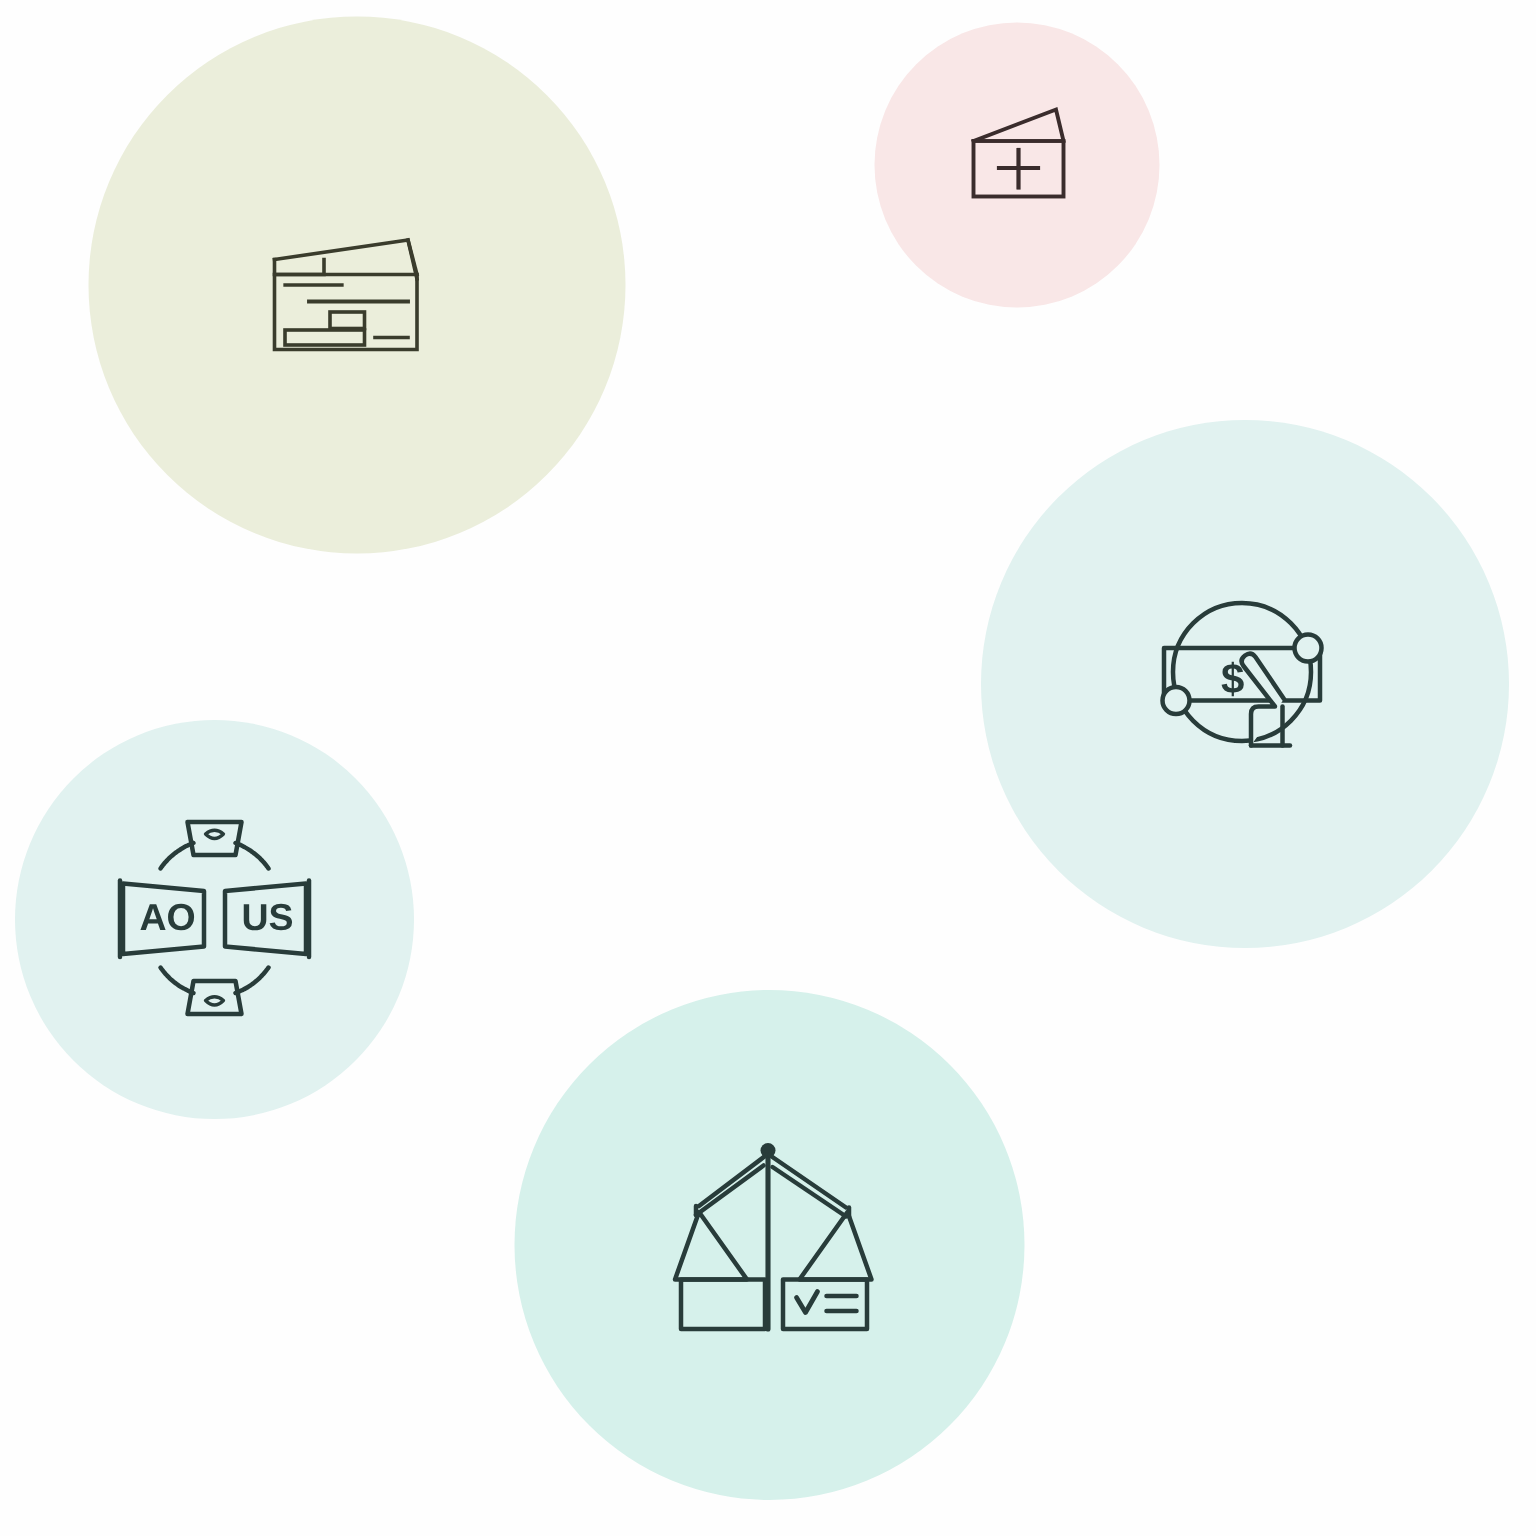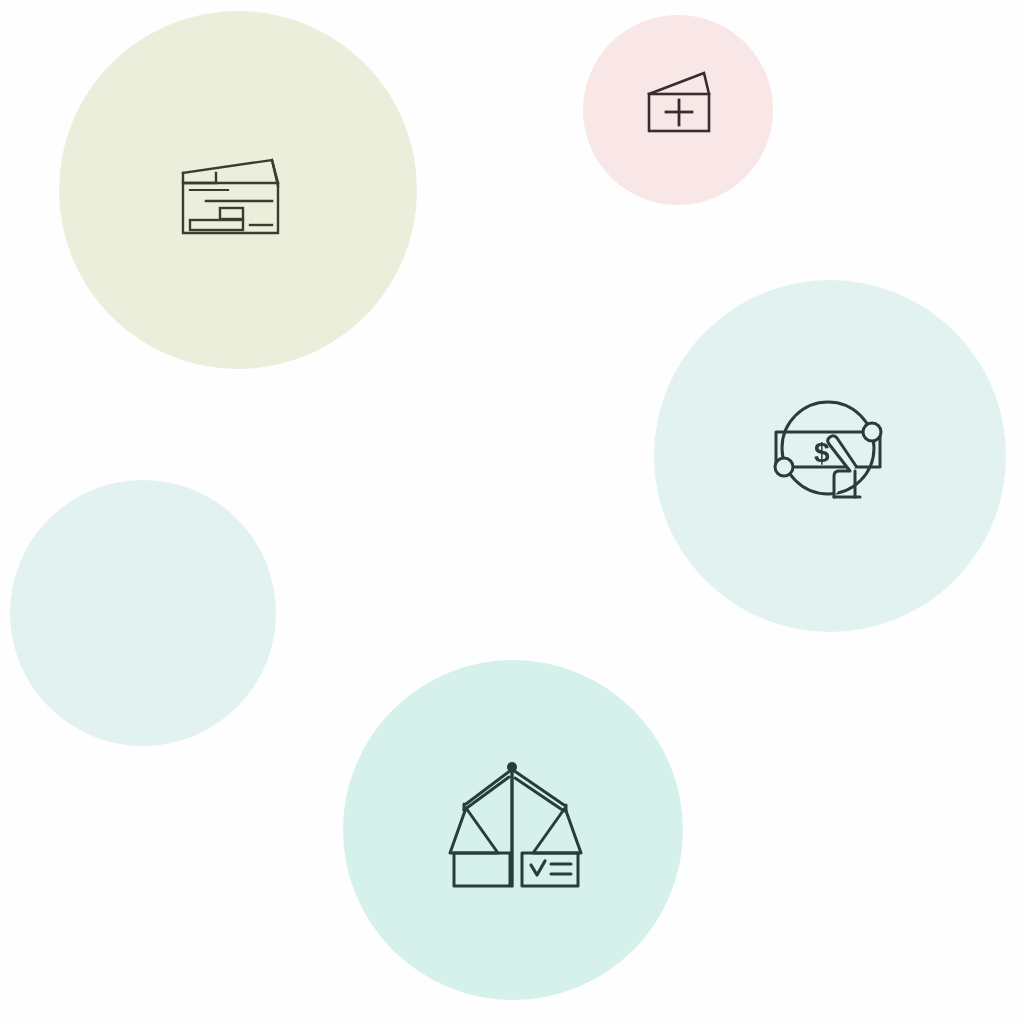--- a/index.html
+++ b/index.html
@@ -81,20 +81,43 @@
       <circle cx="12" cy="75" r="9" fill="#e1f2f0"></circle>
 
       <text x="42" y="70" font-family="'Liberation Sans', sans-serif" font-size="28" font-weight="bold" fill="#283c3a" stroke="none">$</text>
 
       <path d="M62 105 L62 84 Q62 79 67 79 L78 79 L57 52 Q54 48 58 45 Q62 42 65 46 L84 74" fill="#e1f2f0" stroke="#283c3a" stroke-width="3"></path>
       <path d="M62 105 L88 105"></path>
       <path d="M83 79 L83 105"></path>
     </svg>
   </div>
 
+  <div class="icon-wrap" id="icon-currency-exchange" style="left: 73px; top: 543px; width: 140px; height: 138px;">
+    <svg viewBox="0 0 140 138" width="140" height="138" fill="none" stroke="#283c3a" stroke-width="3" stroke-linecap="round" stroke-linejoin="round">
+
+      <path d="M34 36 A46 46 0 0 1 56 19" stroke-width="3" stroke-dasharray="1 0"></path>
+      <path d="M84 19 A46 46 0 0 1 106 36" stroke-width="3" stroke-dasharray="1 0"></path>
+      <path d="M106 102 A46 46 0 0 1 84 119" stroke-width="3" stroke-dasharray="1 0"></path>
+      <path d="M56 119 A46 46 0 0 1 34 102" stroke-width="3" stroke-dasharray="1 0"></path>
+
+      <path d="M52 5 L88 5 L84 27 L56 27 Z"></path>
+      <path d="M64 13 q6 -5 12 0 q-6 6 -12 0 Z" stroke-width="2.2"></path>
+
+      <path d="M56 111 L84 111 L88 133 L52 133 Z"></path>
+      <path d="M64 124 q6 -5 12 0 q-6 6 -12 0 Z" stroke-width="2.2"></path>
+
+      <path d="M9 46 L63 51 L63 88 L9 93 Z"></path>
+      <line x1="7" y1="44" x2="7" y2="95" stroke-width="3"></line>
+      <text x="20" y="77" font-family="'Liberation Sans', sans-serif" font-size="25" font-weight="bold" fill="#283c3a" stroke="none">AO</text>
+
+      <path d="M77 51 L131 46 L131 93 L77 88 Z"></path>
+      <line x1="133" y1="44" x2="133" y2="95" stroke-width="3"></line>
+      <text x="88" y="77" font-family="'Liberation Sans', sans-serif" font-size="25" font-weight="bold" fill="#283c3a" stroke="none">US</text>
+    </svg>
+  </div>
 
   <div class="icon-wrap" id="icon-scales-compare" style="left: 452px; top: 760px; width: 128px; height: 135px;">
     <svg viewBox="0 0 128 135" width="128" height="135" fill="none" stroke="#283c3a" stroke-width="3" stroke-linecap="round" stroke-linejoin="round">
 
       <circle cx="60" cy="7" r="5" fill="#283c3a" stroke="none"></circle>
 
       <line x1="60" y1="12" x2="60" y2="126" stroke-width="3.4"></line>
 
       <path d="M59 10 L14 44"></path>
       <path d="M12 50 L57 17"></path>

